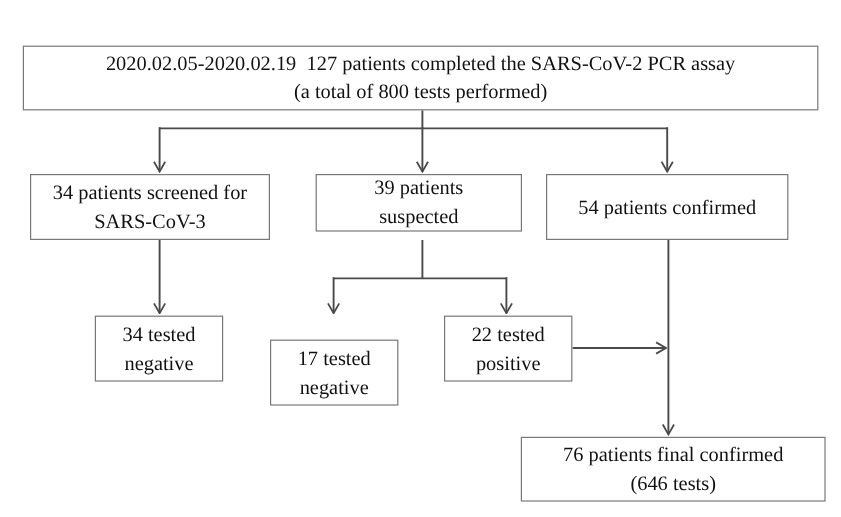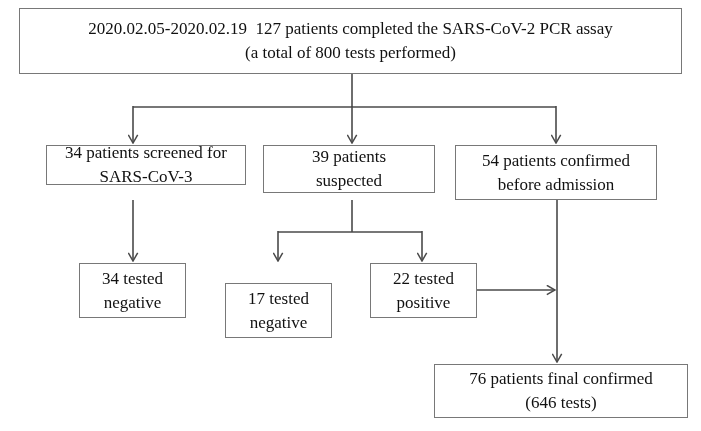--- a/index.html
+++ b/index.html
@@ -64,35 +64,34 @@
         <polyline points="133,200 133,261" marker-end="url(#arrow-head)"></polyline>
         <polyline points="352,200 352,232"></polyline>
         <polyline points="278,232 422,232"></polyline>
         <polyline points="278,231 278,261" marker-end="url(#arrow-head)"></polyline>
         <polyline points="422,231 422,261" marker-end="url(#arrow-head)"></polyline>
         <polyline points="557,200 557,362" marker-end="url(#arrow-head)"></polyline>
         <polyline points="477,290 555,290" marker-end="url(#arrow-head)"></polyline>
       </g>
   </svg>
 
-<div class="node" style="left: 19px; top: 8px; width: 663px; height: 66px; text-align: right;">
+<div class="node" style="left: 19px; top: 38px; width: 663px; height: 54px; text-align: right;">
       <div class="node-line">2020.02.05-2020.02.19  127 patients completed the SARS-CoV-2 PCR assay</div>
       <div class="node-line">(a total of 800 tests performed)</div>
     </div>
-    <div class="node" style="left: 46px; top: 145px; width: 200px; height: 40px;">
+    <div class="node" style="left: 25px; top: 145px; width: 200px; height: 55px;">
       <div class="node-line">34 patients screened for</div>
       <div class="node-line">SARS-CoV-3</div>
     </div>
     <div class="node" style="left: 263px; top: 145px; width: 172px; height: 48px;">
       <div class="node-line">39 patients</div>
       <div class="node-line">suspected</div>
     </div>
     <div class="node" style="left: 455px; top: 145px; width: 202px; height: 55px;">
       <div class="node-line">54 patients confirmed</div>
-      <div class="node-line">before admission</div>
     </div>
     <div class="node" style="left: 79px; top: 263px; width: 107px; height: 55px;">
       <div class="node-line">34 tested</div>
       <div class="node-line">negative</div>
     </div>
     <div class="node" style="left: 225px; top: 263px; width: 107px; height: 55px; margin-top: 20px;">
       <div class="node-line">17 tested</div>
       <div class="node-line">negative</div>
     </div>
     <div class="node" style="left: 370px; top: 263px; width: 107px; height: 55px; text-align: right;">

